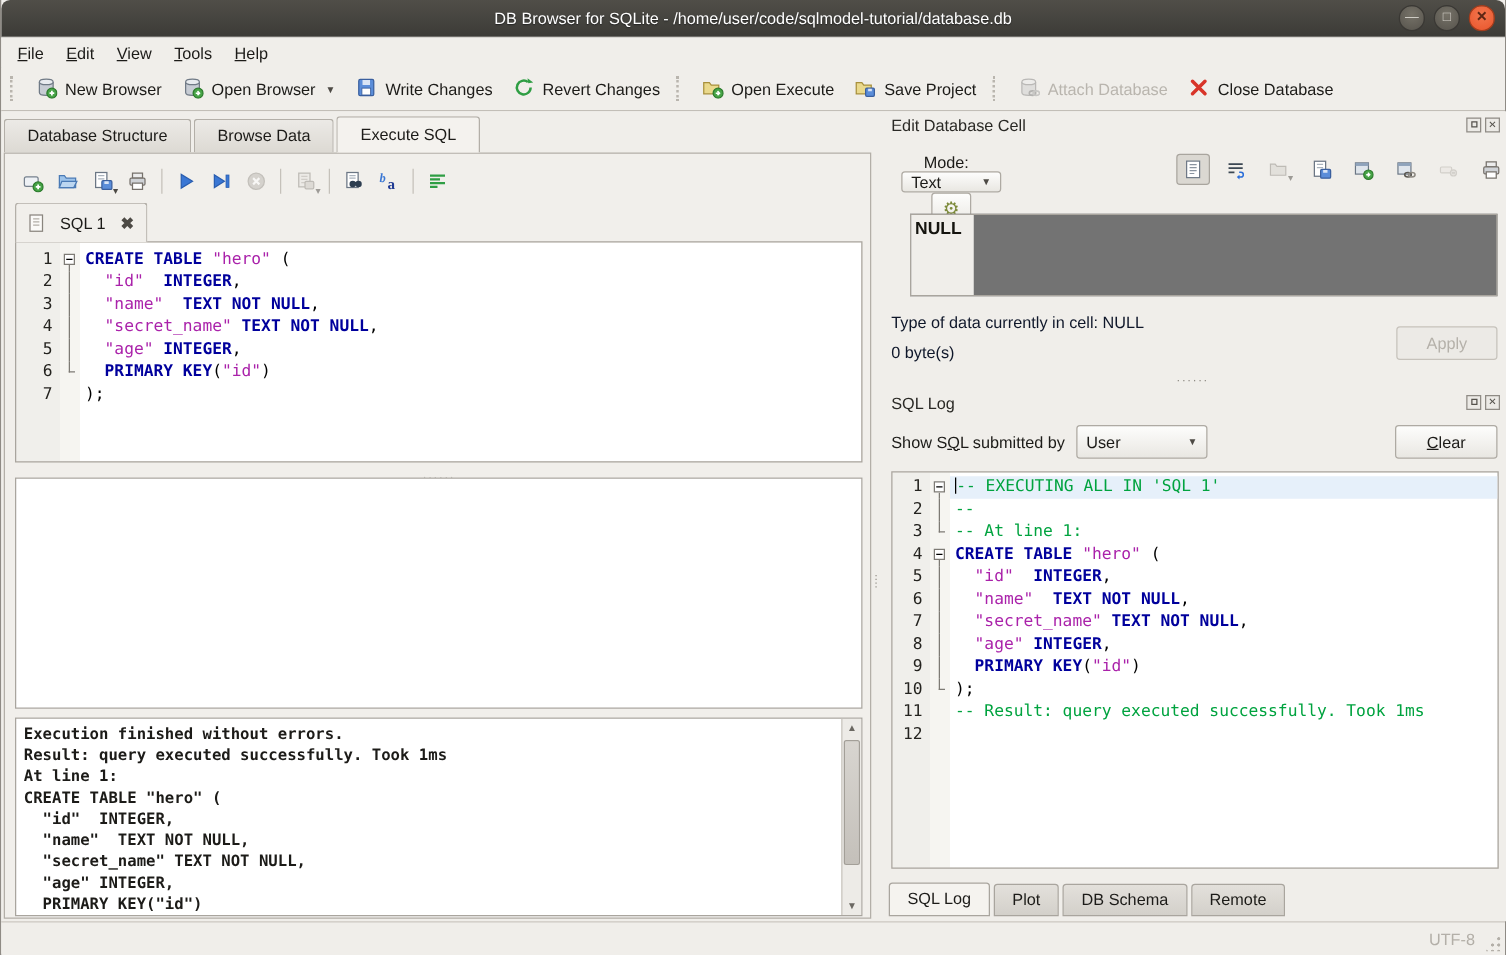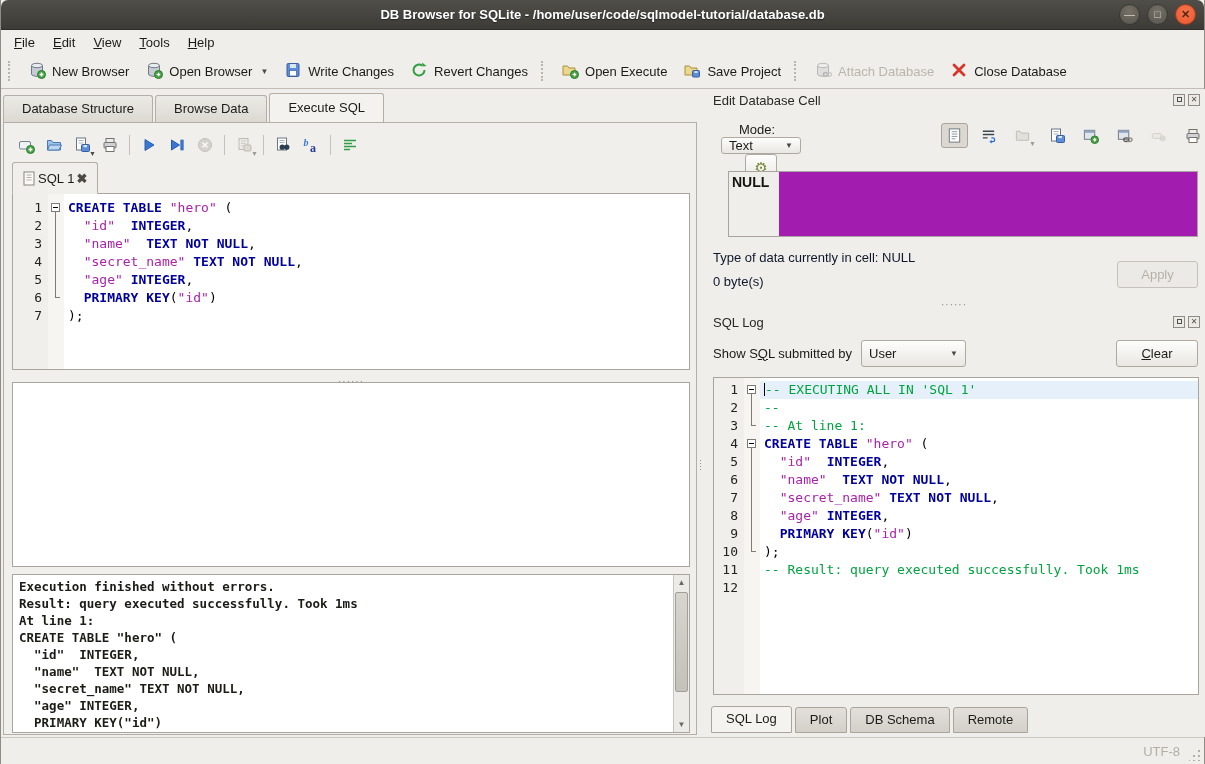--- a/index.html
+++ b/index.html
@@ -2,21 +2,21 @@
 <html><head>
 <meta charset="utf-8">
 <style>
   html,body{margin:0;padding:0;background:#c8c4be;}
   body{width:1205px;height:764px;overflow:hidden;font-family:"Liberation Sans",sans-serif;font-size:13px;color:#1c1b18;-webkit-font-smoothing:antialiased;}
   *{box-sizing:border-box;}
   #window{position:relative;width:1205px;height:764px;background:#f0eeea;border:1px solid #8f8b85;border-top:none;}
 
   
   .titlebar{position:absolute;left:0;top:0;width:100%;height:30px;background:linear-gradient(#504e48,#3c3b37);border-radius:7px 7px 0 0;border-bottom:1px solid #2e2d2a;display:flex;align-items:center;justify-content:center;}
-  .titlebar .title{color:#fff;font-weight:bold;font-size:13px;text-shadow:0 1px 1px #222;}
+  .titlebar .title{color:#fff;font-weight:normal;font-size:13px;text-shadow:0 1px 1px #222;}
   .winbtns{position:absolute;right:8px;top:4px;display:flex;gap:7px;}
   .wbtn{width:21px;height:21px;border-radius:50%;background:radial-gradient(circle at 50% 35%,#767268,#56534c);border:1px solid #3a3834;color:#d6d3cc;font-size:11px;line-height:19px;text-align:center;cursor:pointer;}
   .wbtn.close{background:radial-gradient(circle at 50% 35%,#f3764d,#e9552c);border-color:#a33c1c;color:#5e2614;font-weight:bold;}
 
   
   .menubar{position:absolute;left:0;top:30px;width:100%;height:24px;background:#f0eeea;display:flex;align-items:center;padding-left:4px;}
   .menu-item{padding:2px 9px;cursor:default;}
   .menu-item u{text-decoration:underline;}
 
   
@@ -42,21 +42,21 @@
 
   
   .sqltoolbar{position:absolute;left:8px;top:8px;height:28px;display:flex;align-items:center;}
   .ibtn{width:28px;height:26px;display:flex;align-items:center;justify-content:center;border-radius:3px;cursor:pointer;position:relative;}
   .ibtn.disabled{opacity:.5;cursor:default;}
   .ibtn .caret{position:absolute;right:0px;bottom:1px;font-size:7px;}
   .isep{width:1px;height:20px;background:#c5c1ba;margin:0 5px;}
 
   
   .sqltabbar{position:absolute;left:8px;top:42px;height:29px;display:flex;align-items:flex-end;}
-  .sqltab{height:29px;display:flex;align-items:center;gap:2px;padding:15px 10px;background:#f1efeb;border:1px solid #b3afa8;border-bottom:1px solid #f1efeb;border-radius:3px 3px 0 0;position:relative;z-index:2;}
+  .sqltab{height:29px;display:flex;align-items:center;gap:12px;padding:15px 10px;background:#f1efeb;border:1px solid #b3afa8;border-bottom:1px solid #f1efeb;border-radius:3px 3px 0 0;position:relative;z-index:2;}
   .closex{color:#4d4a45;font-weight:bold;font-size:13px;cursor:pointer;}
 
   
   .codebox{font-family:"DejaVu Sans Mono",monospace;font-size:13px;line-height:18px;overflow:hidden;border:1px solid #a9a59e;position:absolute;}
   .ed-left{left:8px;top:70px;width:678px;height:177px;background:linear-gradient(to right,#f0efeb 0,#f0efeb 35px,#f6f5f1 35px,#f6f5f1 51px,#fff 51px);padding-top:5px;}
   .ed-log{background:linear-gradient(to right,#f0efeb 0,#f0efeb 30px,#f6f5f1 30px,#f6f5f1 46px,#fff 46px);padding-top:3px;}
   .cline{display:flex;height:18px;white-space:pre;}
   .lnum{flex:0 0 35px;text-align:right;padding-right:6px;color:#24231f;}
   .ed-log .lnum{flex-basis:30px;}
   .fold{flex:0 0 16px;position:relative;}
@@ -89,21 +89,21 @@
   .pbox .inner{margin:2px auto 0;width:5px;height:5px;border:1px solid #55524c;}
 
   .mode-row{position:absolute;left:9px;top:33px;height:28px;display:flex;align-items:center;flex-direction:column;}
   .select{display:flex;align-items:center;height:27px;border:1px solid #aeaaa3;border-radius:3px;background:linear-gradient(#fdfdfc,#e9e7e2);padding:0 7px;cursor:pointer;}
   .sel-arrow{margin-left:10px;font-size:8px;color:#4d4a45;}
   .gearbtn{width:32px;height:27px;margin-left:8px;border:1px solid #aeaaa3;border-radius:3px;background:linear-gradient(#fdfdfc,#e9e7e2);text-align:center;font-size:15px;line-height:25px;color:#7c8a3a;cursor:pointer;}
   .cellicons{position:absolute;left:237px;top:34px;display:flex;gap:7px;align-items:center;}
   .cellicons .ibtn{width:27px;height:25px;}
   .ibtn.pressed{background:#dbd8d2;border:1px solid #a9a59e;}
 
-  .nullbox{position:absolute;left:24px;top:82px;width:470px;height:66px;background:#a21caf;border:1px solid #a9a59e;}
+  .nullbox{position:absolute;left:24px;top:82px;width:470px;height:66px;background:#737373;border:1px solid #a9a59e;}
   .nullstrip{position:absolute;left:0;top:0;width:50px;height:100%;background:#f0eeea;padding:2px 0 0 3px;font-size:14px;font-weight:bold;color:#15140f;}
   .infoline{position:absolute;left:9px;font-size:13px;color:#0f172a;}
   .btn{position:absolute;height:27px;border:1px solid #aeaaa3;border-radius:3px;background:linear-gradient(#fdfdfc,#e9e7e2);text-align:center;cursor:pointer;padding:0 14px;line-height:25px;}
   .btn.disabled{color:#b5b1aa;background:#eceae6;border-color:#c6c2bb;cursor:default;}
   .hgrip{position:absolute;text-align:center;width:60px;color:#8f8b84;font-size:10px;letter-spacing:1px;line-height:6px;}
 
   .filter-row{position:absolute;left:9px;top:250px;height:28px;display:flex;align-items:center;}
   .logeditor{left:9px;top:288px;width:486px;height:318px;}
   .bottomtabs{position:absolute;left:7px;top:617px;height:27px;display:flex;gap:3px;align-items:flex-end;}
   .btab{height:26px;line-height:24px;padding:0 14px;background:linear-gradient(#e3e0db,#d3d0ca);border:1px solid #a9a59e;border-radius:3px 3px 0 0;cursor:pointer;}

